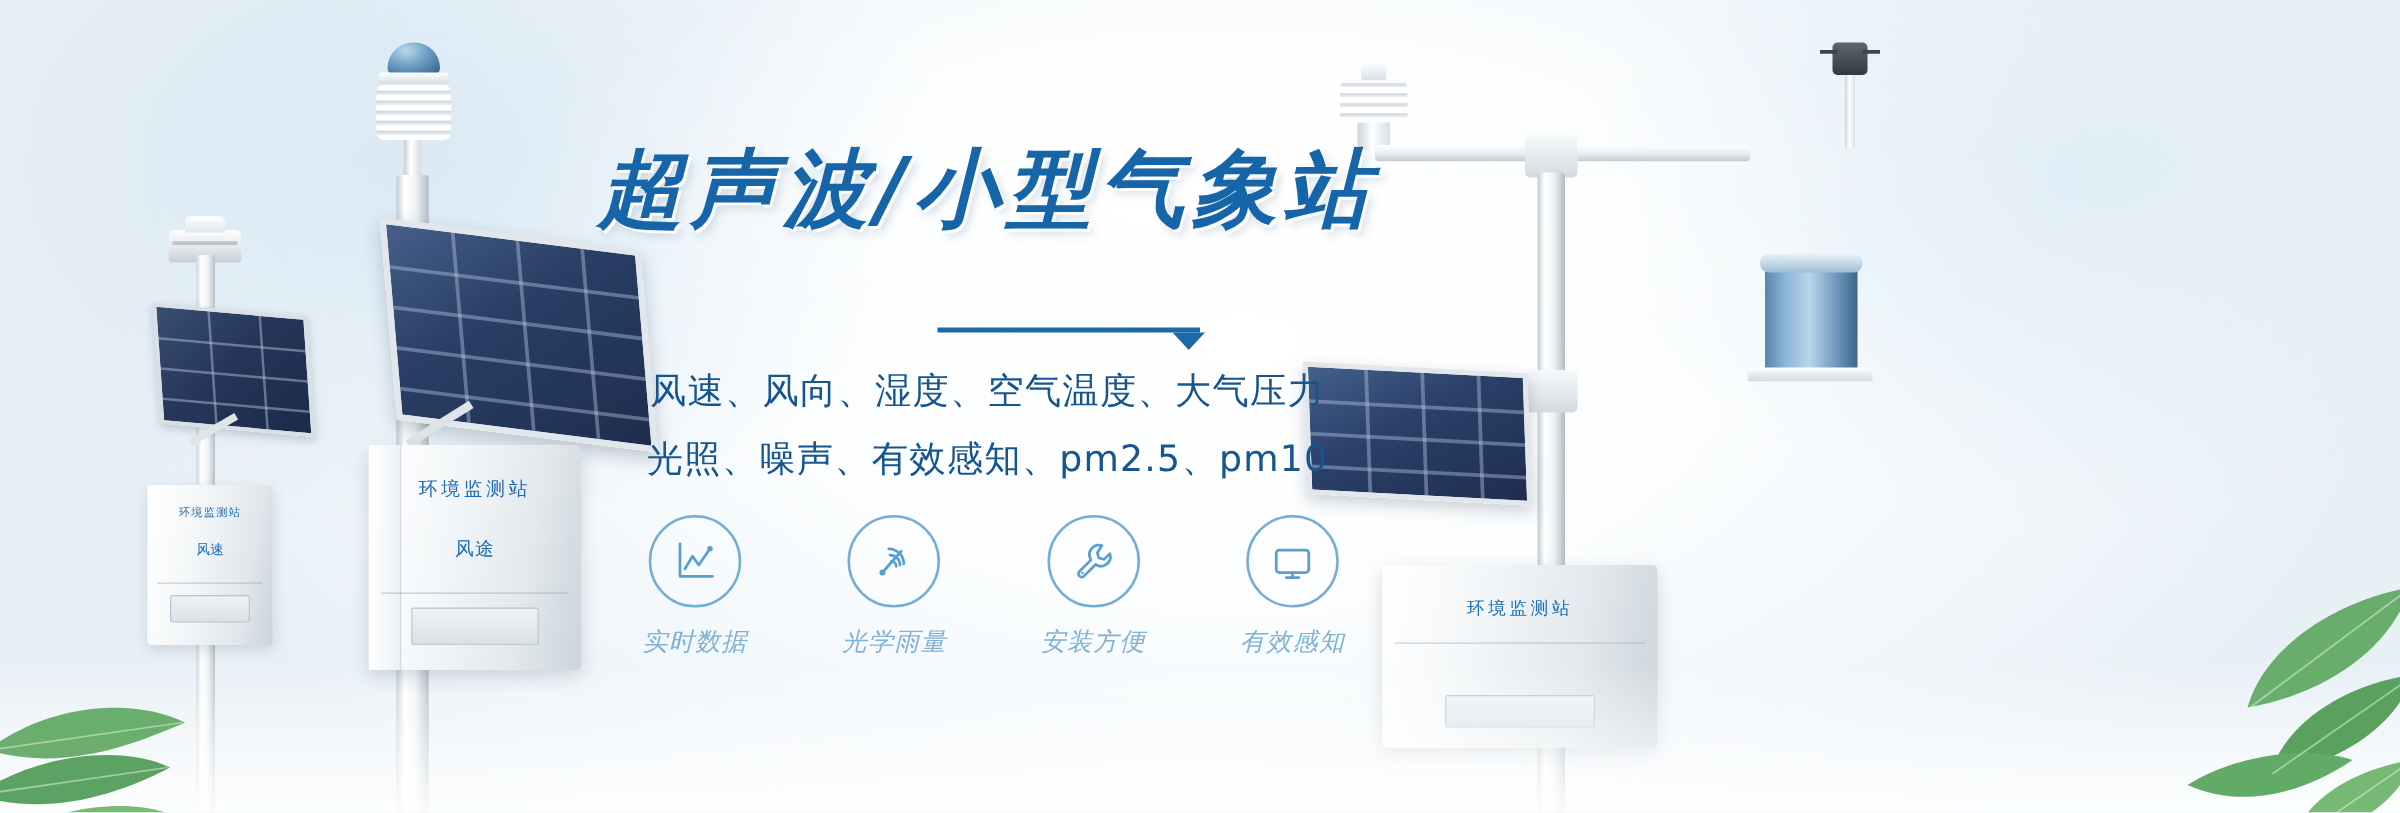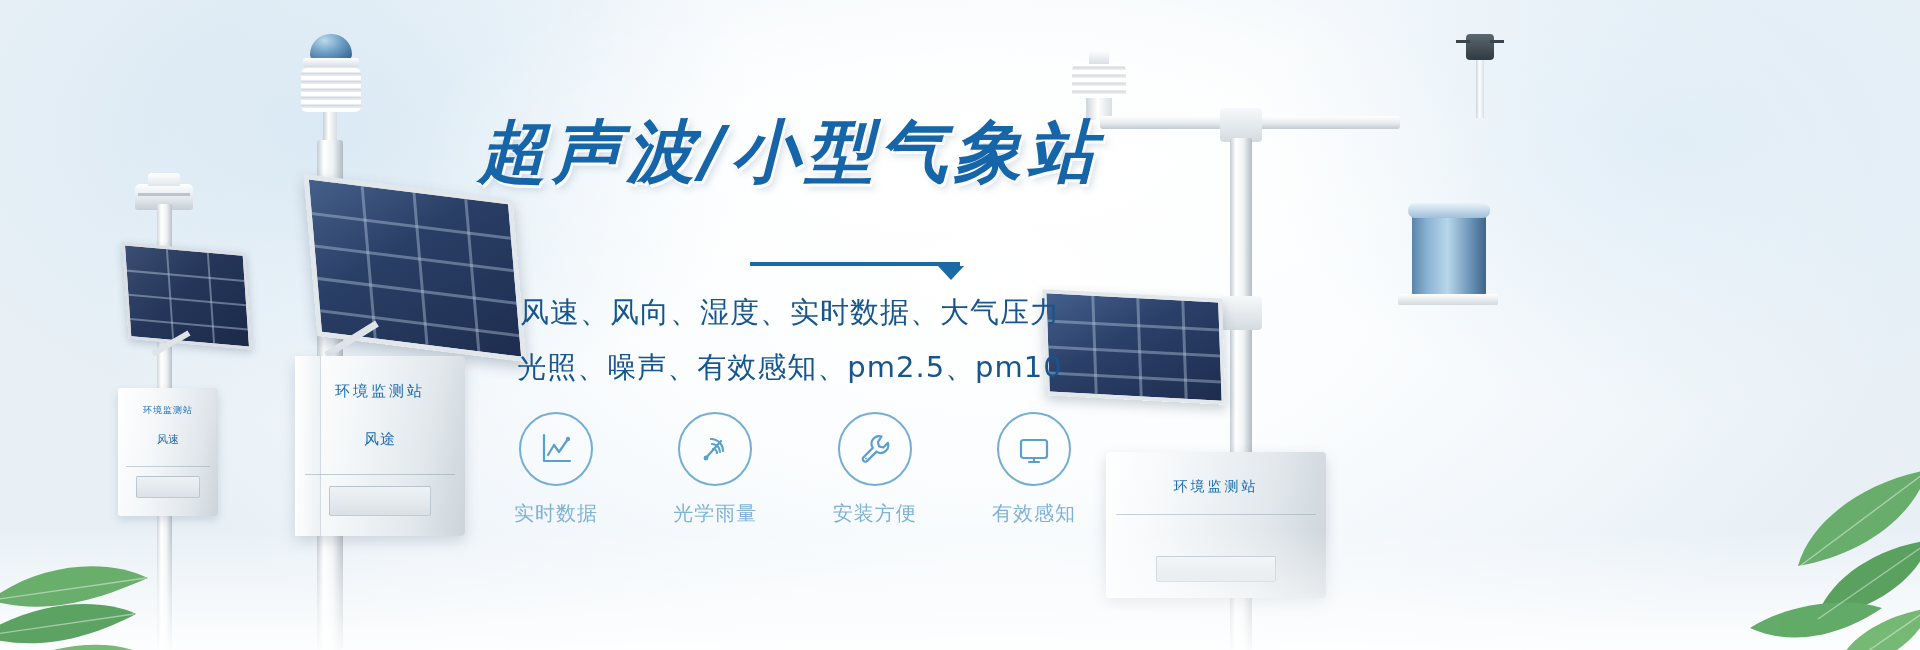--- a/index.html
+++ b/index.html
@@ -71,21 +71,21 @@
     color:#17558f;
     font-size:29px; font-weight:400; letter-spacing:1px;
     white-space:nowrap;
   }
   .sub-1 { top:293px; }
   .sub-2 { top:348px; }
 
   
   .features {
     position:absolute; left:45px; top:412px; width:600px;
-    display:flex; justify-content:space-between; align-items:flex-start;
+    display:flex; justify-content:space-between; align-items:flex-start;font-style:italic;
   }
   .feature { width:122px; text-align:center; }
   .f-circle {
     width:74px; height:74px; border-radius:50%;
     border:2px solid #74aed4;
     margin:0 auto;
     display:flex; align-items:center; justify-content:center;
     background:rgba(255,255,255,.25);
   }
   .f-circle svg { display:block; }
@@ -410,21 +410,21 @@
   </div>
 
   <div class="ground"></div>
 
   <div class="center-col">
 
     <div class="headline">超声波/小型气象站</div>
 
     <div class="divider"></div>
 
-    <div class="sub sub-1">风速、风向、湿度、实时数据、大气压力</div>
+    <div class="sub sub-1">风速、风向、湿度、空气温度、大气压力</div>
     <div class="sub sub-2">光照、噪声、有效感知、pm2.5、pm10</div>
 
     <div class="features">
 
       <div class="feature">
         <div class="f-circle">
           <svg width="40" height="40" viewBox="0 0 40 40" fill="none" stroke="#5a9fcd" stroke-width="2.2" stroke-linecap="round" stroke-linejoin="round">
             <polyline points="8,6 8,32 34,32"></polyline>
             <polyline points="12,26 18,16 23,23 32,10"></polyline>
             <circle cx="32" cy="10" r="2.2" fill="#5a9fcd" stroke="none"></circle>

